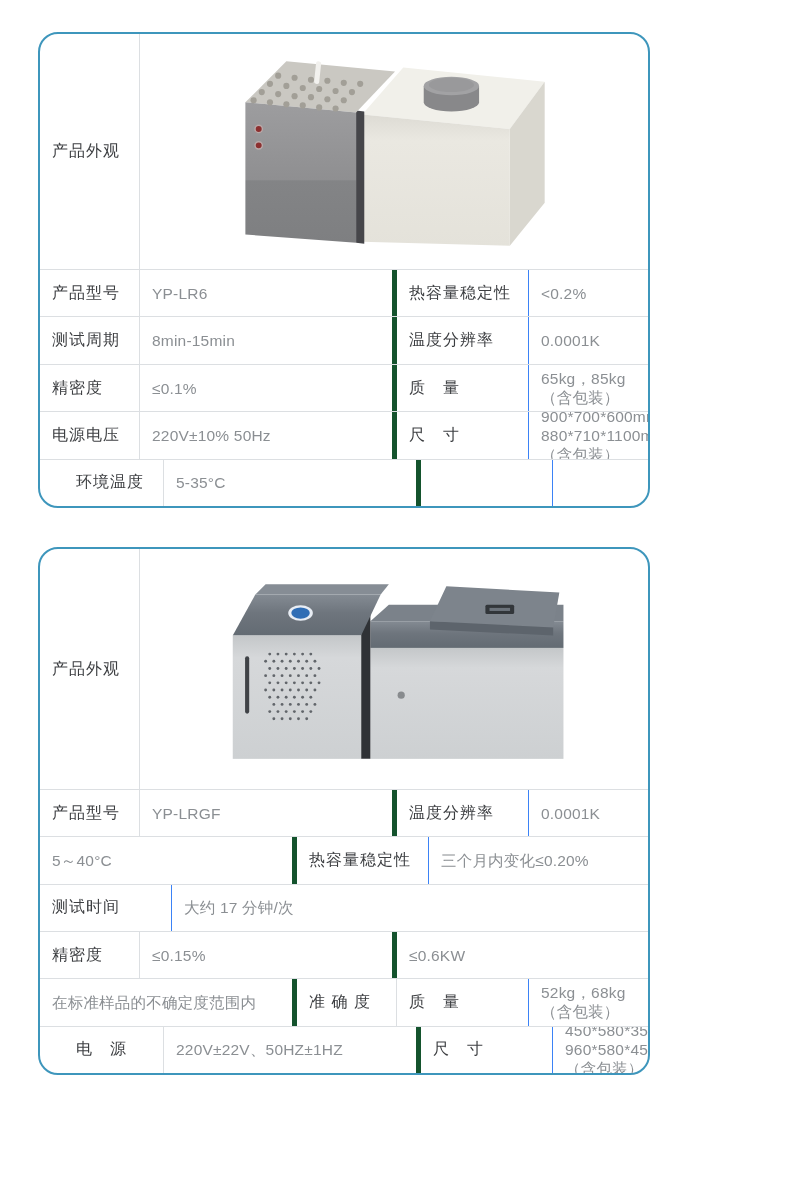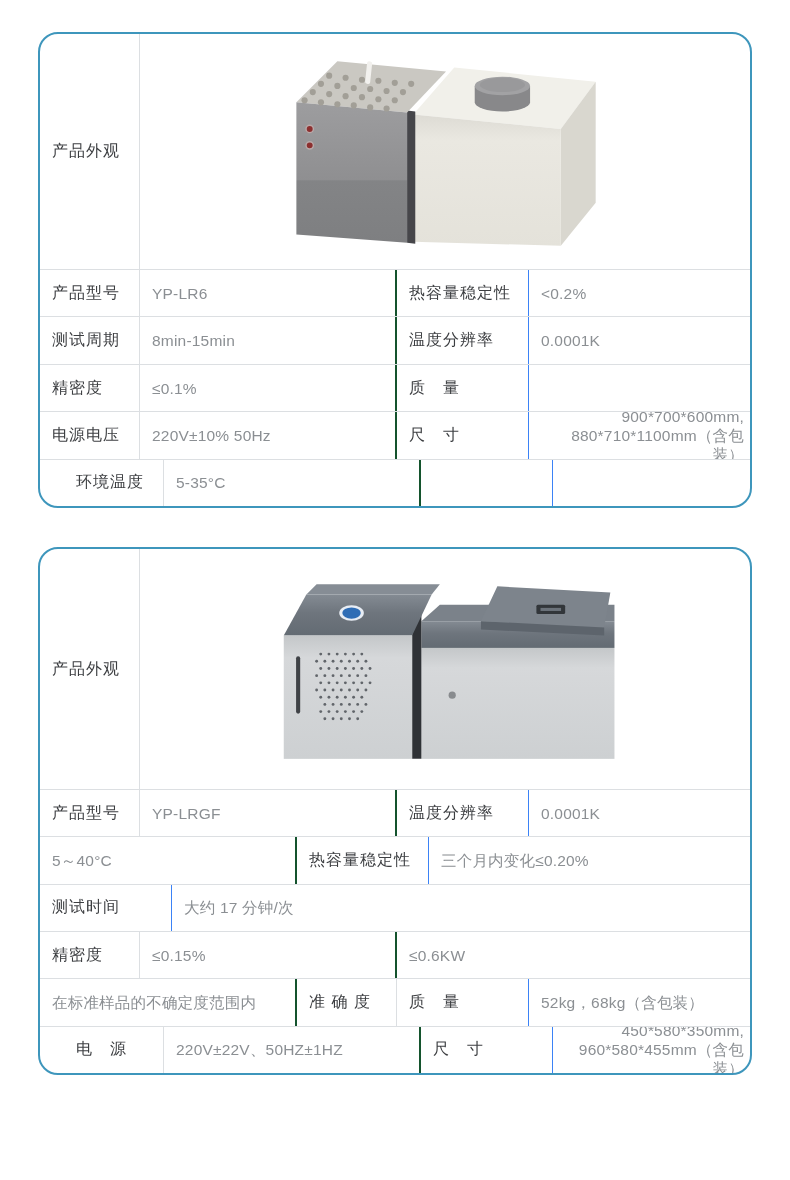--- a/index.html
+++ b/index.html
@@ -3,43 +3,43 @@
 <meta charset="utf-8">
 <style>
   html,body{margin:0;padding:0;}
   body{
     width:790px;height:1180px;position:relative;
     background:#ffffff;
     font-family:"Liberation Sans","DejaVu Sans",sans-serif;
     -webkit-font-smoothing:antialiased;
   }
   .card{
-    position:absolute;left:38px;width:714px;
+    position:absolute;left:38px;width:612px;
     background:#ffffff;
     border:2px solid #3e96bc;
     border-radius:20px;
     box-sizing:border-box;
     overflow:hidden;
-    display:flex;flex-direction:column;text-align:right;
+    display:flex;flex-direction:column;
   }
   #card1{top:32px;height:476px;}
   #card2{top:547px;height:528px;}
   .row{display:flex;border-bottom:1px solid #dcdfe2;box-sizing:border-box;}
   .row:last-child{border-bottom:none;margin-left:24px;}
   .img-row1{height:236px;flex:0 0 auto;}
   .img-row2{height:241px;flex:0 0 auto;}
   .spec-row{flex:1 1 0;min-height:0;}
   .cell{
     display:flex;align-items:center;
     box-sizing:border-box;
     padding-left:12px;padding-right:6px;
     overflow:hidden;
   }
   .c1{width:100px;border-right:1px solid #dcdfe2;flex:0 0 auto;}
-  .c2{width:257px;border-right:2px solid #14532d;flex:0 0 auto;}
+  .c2{width:257px;border-right:5px solid #14532d;flex:0 0 auto;}
   .c3{width:132px;border-right:1px solid #3b82f6;flex:0 0 auto;font-family:Liberation Serif, serif;}
   .c4{flex:1 1 auto;}
   .lbl{
     color:#3c3e41;font-size:16px;letter-spacing:1px;
     white-space:pre;
   }
   .val{
     color:#8b8f93;font-size:15.5px;letter-spacing:0.2px;
     white-space:pre-line;line-height:19px;
   }
@@ -134,20 +134,21 @@
   <div class="row spec-row">
     <div class="cell c1 lbl">测试周期</div>
     <div class="cell c2 val">8min-15min</div>
     <div class="cell c3 lbl">温度分辨率</div>
     <div class="cell c4 val">0.0001K</div>
   </div>
   <div class="row spec-row">
     <div class="cell c1 lbl">精密度</div>
     <div class="cell c2 val">≤0.1%</div>
     <div class="cell c3 lbl">质　量</div>
+    <div class="cell c4 val">65kg，85kg （含包装）</div>
   </div>
   <div class="row spec-row">
     <div class="cell c1 lbl">电源电压</div>
     <div class="cell c2 val">220V±10% 50Hz</div>
     <div class="cell c3 lbl">尺　寸</div>
     <div class="cell c4 val">900*700*600mm,
 880*710*1100mm（含包装）</div>
   </div>
   <div class="row spec-row">
     <div class="cell c1 lbl">环境温度</div>

